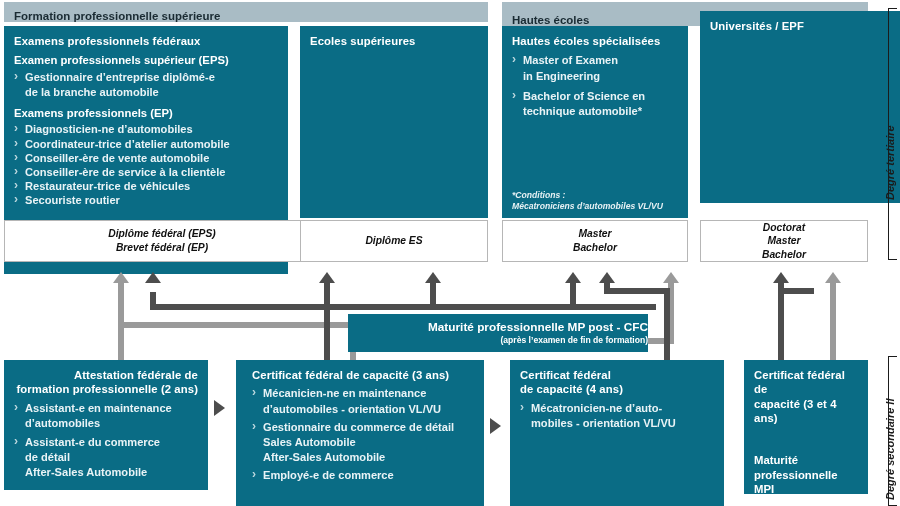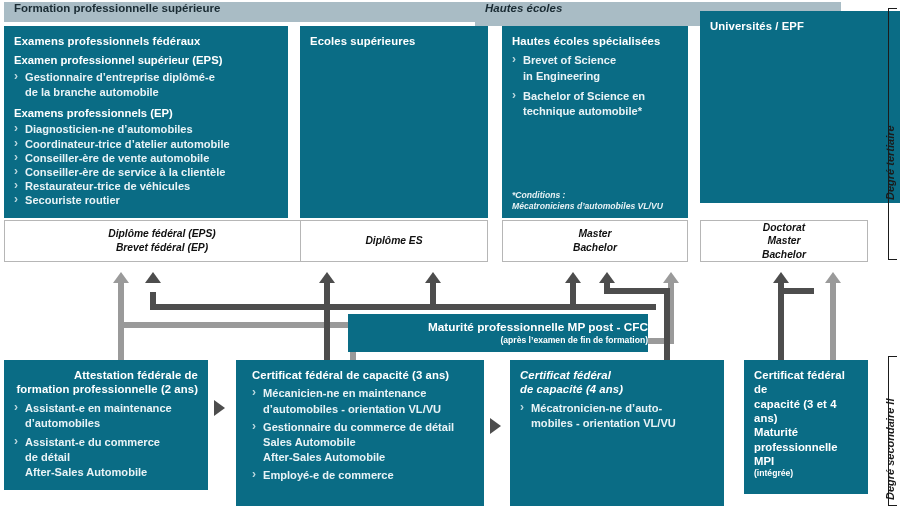--- a/index.html
+++ b/index.html
@@ -7,21 +7,21 @@
     width:900px;height:506px;overflow:hidden;
     background:#ffffff;
     font-family:"Liberation Sans", sans-serif;
     -webkit-font-smoothing:antialiased;
   }
   #root{position:relative;width:900px;height:506px;}
 
   
   .band{
     position:absolute;background:#a9bcc5;color:#1a2b33;
-    font-weight:bold;font-size:11.5px;display:flex;align-items:flex-start;
+    font-weight:bold;font-size:11.5px;display:flex;align-items:flex-end;
     padding-left:10px;box-sizing:border-box;
   }
   .tealbox{
     position:absolute;background:#0a6c85;color:#ffffff;box-sizing:border-box;
     padding:8px 10px 6px 10px;
   }
   .tealbox .bx-title{
     font-weight:bold;font-size:11.3px;line-height:1.27;margin:0 0 5px 0;
     letter-spacing:.1px;
   }
@@ -84,27 +84,27 @@
   }
 </style>
 </head>
 <body>
 
 <div id="root">
 
   <div class="band" style="left:4px;top:2px;width:484px;height:20px;">
     <span>Formation professionnelle supérieure</span>
   </div>
-  <div class="band" style="left:475px;top:2px;width:366px;height:24px;font-style:italic;">
+  <div class="band" style="left:502px;top:2px;width:366px;height:24px;">
     <span>Hautes écoles</span>
   </div>
 
-  <div class="tealbox" style="left:4px;top:26px;width:284px;height:192px;">
+  <div class="tealbox" style="left:4px;top:26px;width:284px;height:248px;">
     <div class="bx-title">Examens professionnels fédéraux</div>
-    <div class="bx-sub" style="margin-top:2px;">Examen professionnel supérieur (EPS)</div>
+    <div class="bx-sub" style="margin-top:2px;">Examen professionnels supérieur (EPS)</div>
     <ul class="bul">
       <li>Gestionnaire d’entreprise diplômé-e</li>
       <li class="nobul">de la branche automobile</li>
     </ul>
     <div class="bx-sub">Examens professionnels (EP)</div>
     <ul class="bul tight">
       <li>Diagnosticien-ne d’automobiles</li>
       <li>Coordinateur-trice d’atelier automobile</li>
       <li>Conseiller-ère de vente automobile</li>
       <li>Conseiller-ère de service à la clientèle</li>
@@ -120,21 +120,21 @@
   <div class="tealbox" style="left:300px;top:26px;width:188px;height:192px;">
     <div class="bx-title">Ecoles supérieures</div>
   </div>
   <div class="dip" style="left:300px;top:220px;width:188px;height:42px;">
     <div>Diplôme ES</div>
   </div>
 
   <div class="tealbox" style="left:502px;top:26px;width:186px;height:192px;">
     <div class="bx-title">Hautes écoles spécialisées</div>
     <ul class="bul">
-      <li>Brevet of Science</li>
+      <li>Master of Examen</li>
       <li class="nobul" style="margin-bottom:6px;">in Engineering</li>
       <li>Bachelor of Science en</li>
       <li class="nobul">technique automobile*</li>
     </ul>
     <div class="cond">
       <div>*Conditions :</div>
       <div>Mécatroniciens d’automobiles VL/VU</div>
     </div>
   </div>
   <div class="dip" style="left:502px;top:220px;width:186px;height:42px;">
@@ -214,32 +214,32 @@
       <li>Gestionnaire du commerce de détail</li>
       <li class="nobul">Sales Automobile</li>
       <li class="nobul" style="margin-bottom:4px;">After-Sales Automobile</li>
       <li>Employé-e de commerce</li>
     </ul>
   </div>
 
   <div class="ah-right" style="left:490px;top:418px;"></div>
 
   <div class="tealbox" style="left:510px;top:360px;width:214px;height:146px;">
-    <div class="bx-title" style="margin-bottom:4px;font-style:italic;">
+    <div class="bx-title" style="margin-bottom:4px;">
       <div>Certificat fédéral</div>
       <div>de capacité (4 ans)</div>
     </div>
     <ul class="bul">
       <li>Mécatronicien-ne d’auto-</li>
       <li class="nobul">mobiles - orientation VL/VU</li>
     </ul>
   </div>
 
   <div class="tealbox" style="left:744px;top:360px;width:124px;height:134px;">
-    <div class="bx-title" style="margin-bottom:0;">
+    <div class="bx-title" style="margin-bottom:28px;">
       <div>Certificat fédéral de</div>
       <div>capacité (3 et 4 ans)</div>
     </div>
     <div style="font-weight:bold;font-size:11.3px;line-height:1.27;">
       <div>Maturité</div>
       <div>professionnelle MPI</div>
       <div style="font-size:8.6px;line-height:1.2;">(intégrée)</div>
     </div>
   </div>
 

